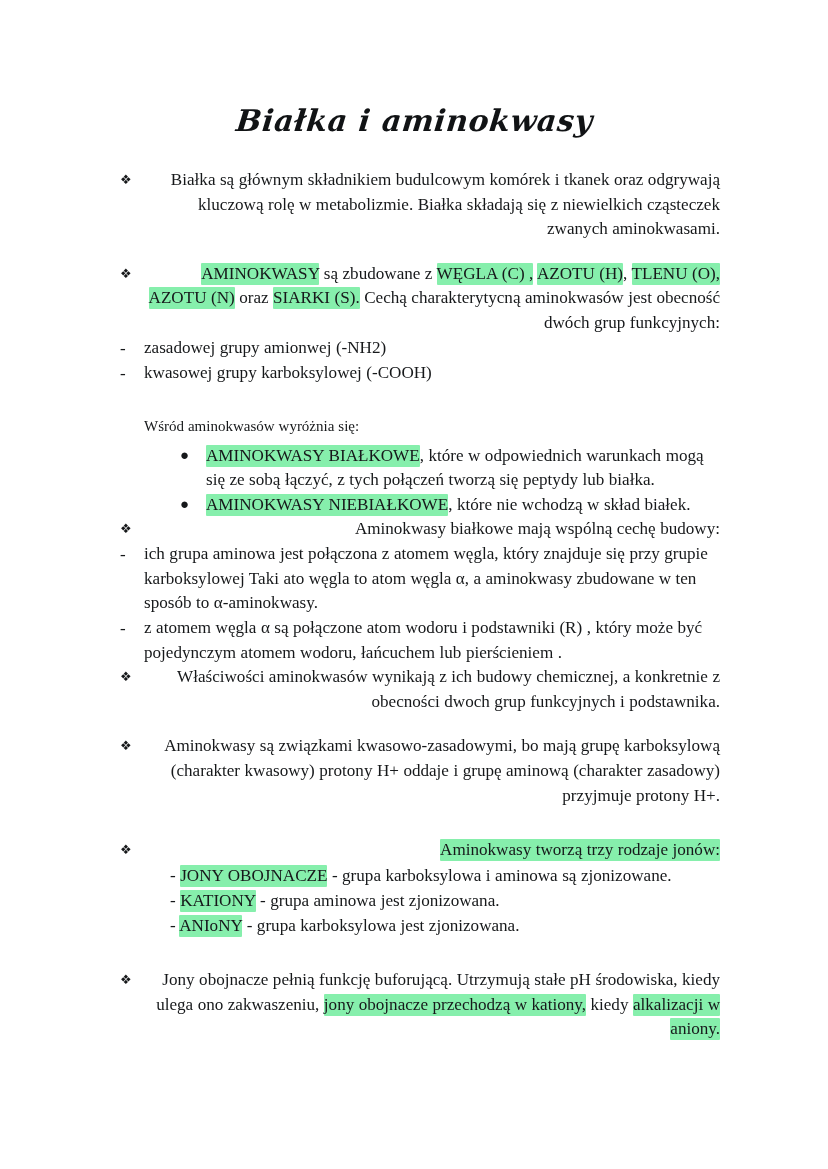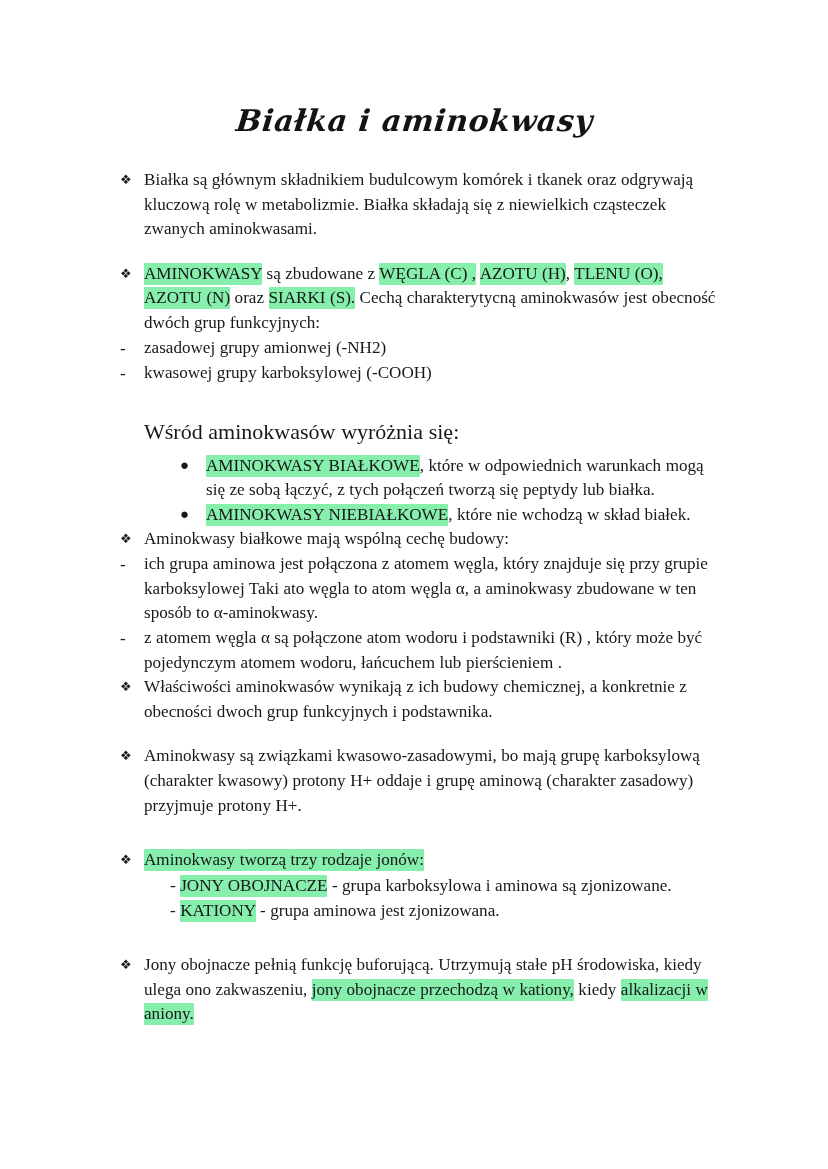--- a/index.html
+++ b/index.html
@@ -61,21 +61,21 @@
     color: #16181a;
     user-select: none;
   }
 
   
   .lvl-diamond > .marker {
     width: 24px;
     font-size: 13px;
     line-height: 1.9;
   }
-  .lvl-diamond > .body { flex: 1 1 auto; }
+  .lvl-diamond > .body { flex: 1 1 auto; text-align: right; }
 
   
   .lvl-dash > .marker {
     width: 24px;
     font-size: 17px;
     line-height: 1.48;
   }
   .lvl-dash > .body { flex: 1 1 auto; }
 
   
@@ -85,21 +85,21 @@
   .lvl-round > .marker {
     width: 26px;
     font-size: 15px;
     line-height: 1.5;
   }
   .lvl-round > .body { flex: 1 1 auto; }
 
   
   .plain-indent {
     padding-left: 24px;
-    font-size: 22px;
+    font-size: 15px;
     line-height: 1.44;
   }
 
   
   .ion-line {
     padding-left: 50px;
     font-size: 17.1px;
     line-height: 1.47;
   }
 
@@ -199,20 +199,23 @@
   </div>
 
   <div class="ion-line block">
     <span class="body">- <mark class="hl">JONY OBOJNACZE</mark> - grupa karboksylowa i aminowa są zjonizowane.</span>
   </div>
 
   <div class="ion-line block">
     <span class="body">- <mark class="hl">KATIONY</mark> - grupa aminowa jest zjonizowana.</span>
   </div>
 
+  <div class="ion-line block">
+    <span class="body">- <mark class="hl">ANIoNY</mark> - grupa karboksylowa jest zjonizowana.</span>
+  </div>
 
   <div class="spacer-lg"></div>
 
   <div class="item block lvl-diamond">
     <span class="marker">❖</span>
     <span class="body">Jony obojnacze pełnią funkcję buforującą. Utrzymują stałe pH środowiska, kiedy ulega ono zakwaszeniu, <mark class="hl">jony obojnacze przechodzą w kationy,</mark>  kiedy <mark class="hl">alkalizacji w aniony.</mark></span>
   </div>
 
 </div>
 

